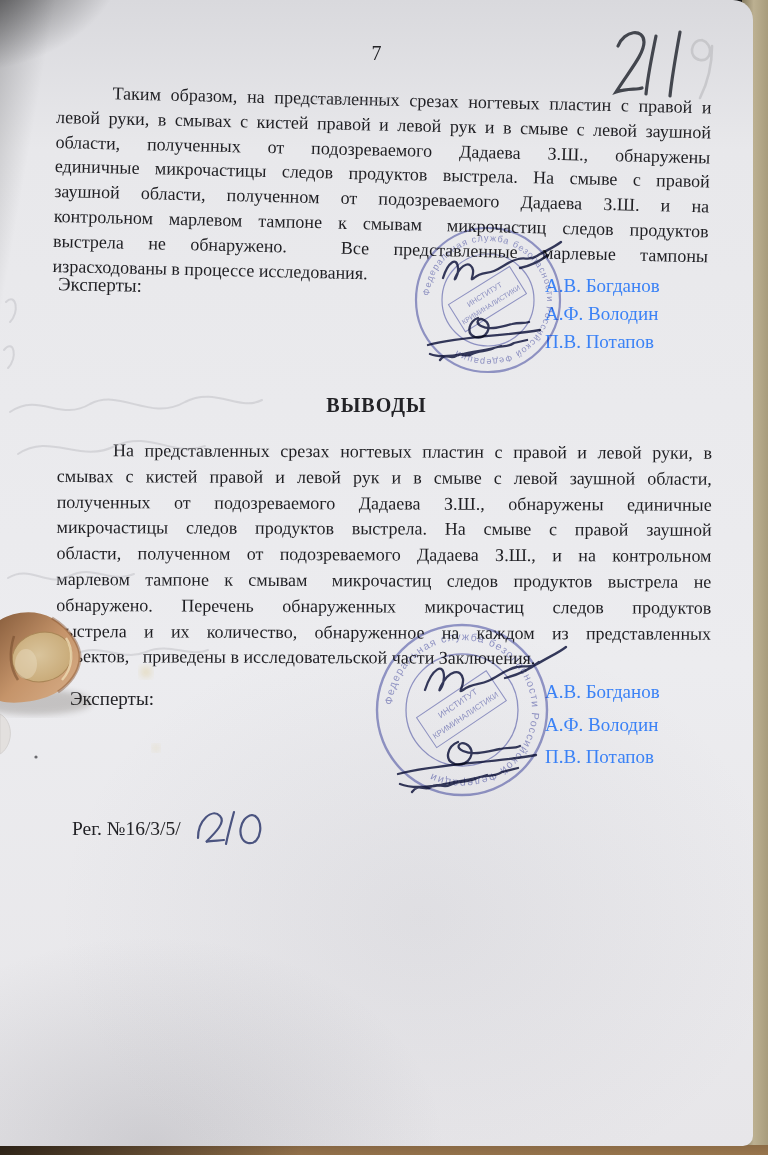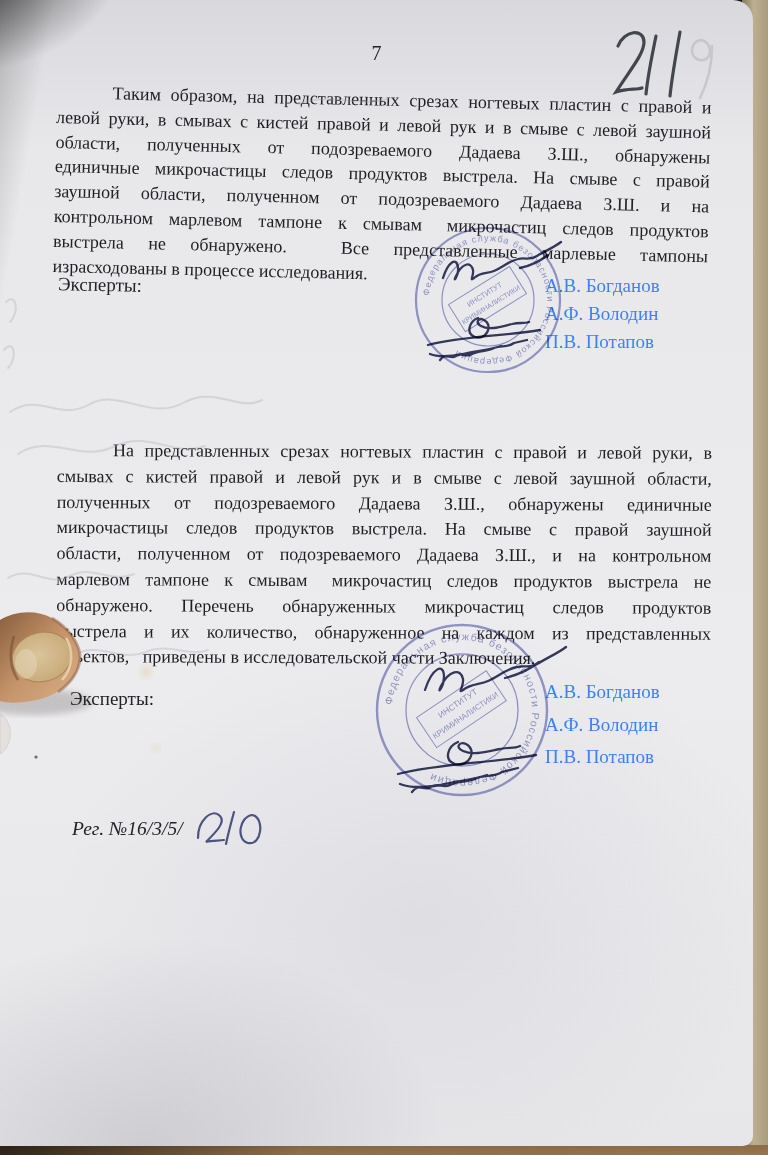--- a/index.html
+++ b/index.html
@@ -33,21 +33,21 @@
   .para1{top:80px;line-height:24.8px;transform:rotate(1.35deg);transform-origin:0 0;}
   .para2{top:438px;line-height:25.8px;transform:rotate(0.25deg);transform-origin:0 0;}
   .heading{top:394px;left:0;width:753px;text-align:center;font-weight:bold;
            font-size:20px;letter-spacing:1px;}
   .experts1{top:274px;left:58px;font-size:19px;transform:rotate(1deg);}
   .experts2{top:688px;left:70px;font-size:19px;}
   .names{left:545px;font-size:19px;color:#3b82f6;}
   .names .tline{text-align:left;}
   .names1{top:272px;line-height:28px;}
   .names2{top:676px;line-height:32.5px;}
-  .reg{top:818px;left:72px;font-size:19.5px;font-style:italic;}
+  .reg{top:818px;left:72px;font-size:19.5px;}
   .overlay{position:absolute;left:0;top:0;width:768px;height:1155px;pointer-events:none;}
   .stamp{mix-blend-mode:multiply;}
   .stamp circle,.stamp rect{fill:none;stroke:var(--stamp-ink,#5d63b4);}
   .stamp text{fill:var(--stamp-ink,#5d63b4);font-family:"Liberation Sans",sans-serif;}
   .sig path{fill:none;stroke:var(--signature-ink,#262b52);stroke-width:2.3;
             stroke-linecap:round;stroke-linejoin:round;opacity:.92;mix-blend-mode:multiply;}
   .pen path{fill:none;stroke:var(--pen-ink,#43464e);stroke-width:3.2;stroke-linecap:round;}
   .penghost path{fill:none;stroke:#b4b4b8;stroke-width:2.6;stroke-linecap:round;opacity:.55;}
   .ball path{fill:none;stroke:var(--ballpoint-ink,#4b5480);stroke-width:2.2;stroke-linecap:round;}
   .ghost path{fill:none;stroke:#a3a3aa;stroke-width:2;stroke-linecap:round;opacity:.30;}
@@ -75,20 +75,21 @@
       <div class="tline">выстрела не обнаружено.   Все представленные марлевые тампоны</div>
       <div class="tline last">израсходованы в процессе исследования.</div>
     </div>
   <div class="txt experts1">Эксперты:</div>
   <div class="txt names names1">
       <div class="tline first">А.В. Богданов</div>
       <div class="tline">А.Ф. Володин</div>
       <div class="tline last">П.В. Потапов</div>
     </div>
 
+  <div class="txt heading">ВЫВОДЫ</div>
   <div class="txt para para2">
       <div class="tline first">На представленных срезах ногтевых пластин с правой и левой руки, в</div>
       <div class="tline">смывах с кистей правой и левой рук и в смыве с левой заушной области,</div>
       <div class="tline">полученных от подозреваемого Дадаева З.Ш., обнаружены единичные</div>
       <div class="tline">микрочастицы следов продуктов выстрела. На смыве с правой заушной</div>
       <div class="tline">области, полученном от подозреваемого Дадаева З.Ш., и на контрольном</div>
       <div class="tline">марлевом тампоне к смывам  микрочастиц следов продуктов выстрела не</div>
       <div class="tline">обнаружено. Перечень обнаруженных микрочастиц следов продуктов</div>
       <div class="tline">выстрела и их количество, обнаруженное на каждом из представленных</div>
       <div class="tline last">объектов,  приведены в исследовательской части Заключения.</div>

